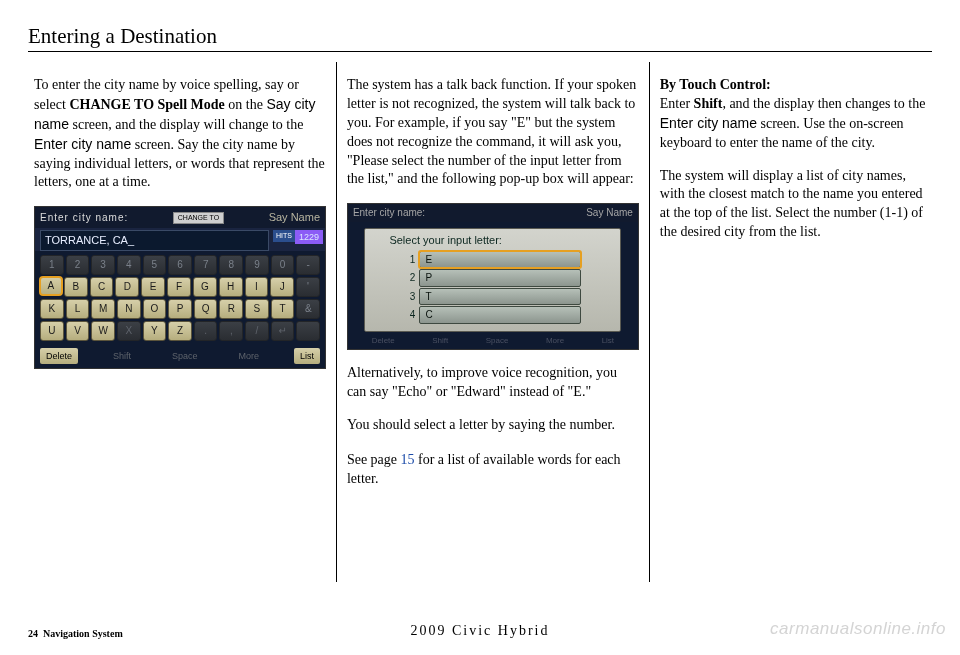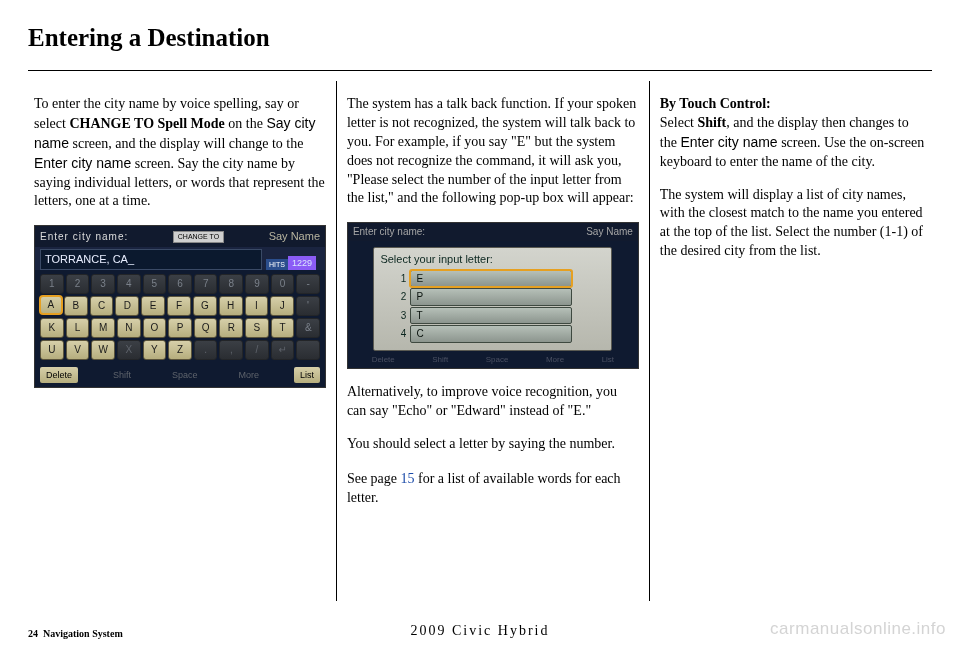--- a/index.html
+++ b/index.html
@@ -5,66 +5,66 @@
   body{
     margin:0;
     width:960px;
     height:655px;
     background:#fff;
     font-family:"Times New Roman",serif;
     color:#000;
     position:relative;
   }
   .page{padding:24px 28px 0 28px;box-sizing:border-box;height:100%;position:relative;}
-  .title{font-size:25px;font-weight:bold;margin:0 0 18px 0;}
+  .title{font-size:21px;font-weight:normal;margin:0 0 2px 0;}
   .rule{border:none;border-top:1.5px solid #000;margin:0 0 10px 0;}
   .cols{display:flex;gap:0;}
   .col{width:300px;padding:0 6px;font-size:14px;line-height:1.35;}
   .sep{width:1px;background:#000;margin:0 4px;height:520px;}
   .sans{font-family:Arial,Helvetica,sans-serif;}
   b{font-weight:bold;}
   .link{color:#1a4aa8;}
   .screenshot{margin:8px 0 10px 0;}
   
   .kbd{width:290px;border:1px solid #333;background:#0f1a30;font-family:Arial,Helvetica,sans-serif;}
   .kbd-top{display:flex;align-items:center;justify-content:space-between;background:#111a2e;color:#fff;padding:3px 5px;font-size:10px;}
   .kbd-top-lbl{color:#ddd;letter-spacing:1px;}
   .kbd-chg{background:#cfcfcf;color:#000;font-size:7px;padding:1px 4px;border:1px solid #888;line-height:1.1;}
   .kbd-sayname{color:#b8b5a0;font-size:11px;}
-  .kbd-input{display:flex;align-items:flex-end;background:#1a2440;padding:2px 9px 0 5px;}
+  .kbd-input{display:flex;align-items:flex-start;background:#1a2440;padding:2px 2px 0 5px;}
   .kbd-tx{flex:1;background:#0b192e;color:#e8eeff;font-size:11px;padding:2px 4px;border:1px solid #3a4a66;}
   .kbd-hits{background:#2b4e8d;color:#fff;font-size:7px;padding:1px 3px;margin-left:4px;}
   .kbd-num{background:#8b5cf6;color:#dbe6ff;font-size:9px;padding:1px 4px;margin-left:0;}
   .kbd-rows{padding:4px 5px 3px 5px;}
   .krow{display:flex;gap:2px;margin-bottom:2px;}
   .key{width:22px;height:18px;display:flex;align-items:center;justify-content:center;font-size:10px;border-radius:3px;}
   .key.dim{background:linear-gradient(#3b3f45,#2a2d32);color:#7a808a;border:1px solid #232528;}
   .key.act{background:linear-gradient(#d6cfa9,#b6ae7e);color:#1b1b1b;border:1px solid #5b543b;}
   .key.hl{background:linear-gradient(#d6cfa9,#b6ae7e);color:#1b1b1b;outline:2px solid #e6a021;outline-offset:-1px;}
   .key.dimw{background:linear-gradient(#3b3f45,#2a2d32);color:#5e636b;border:1px solid #232528;}
   .kbd-bot{display:flex;justify-content:space-between;align-items:center;background:#0f1a30;padding:2px 5px 4px 5px;}
   .kbot{font-size:9px;padding:2px 6px;border-radius:2px;}
   .kbot.del{background:linear-gradient(#d6cfa9,#b6ae7e);color:#000;}
   .kbot.dim{color:#5e636b;}
   .kbot.list{background:linear-gradient(#d6cfa9,#b6ae7e);color:#000;}
   
   .pop{width:290px;height:145px;background:#0f1a30;position:relative;font-family:Arial,Helvetica,sans-serif;border:1px solid #333;overflow:hidden;}
   .pop-top{display:flex;align-items:center;justify-content:space-between;background:#111a2e;color:#a5a5a5;padding:2px 5px;font-size:10px;}
-  .pop-bar{position:relative;margin:6px auto 0 auto;width:225px;background:linear-gradient(#d3d4cd,#b6b7ad);border:1px solid #5a5a52;padding:4px 6px 6px 6px;border-radius:2px;}
+  .pop-bar{position:relative;margin:6px auto 0 auto;width:225px;background:linear-gradient(#d3d4cd,#b6b7ad);border:1px solid #5a5a52;padding:4px 6px 6px 24px;border-radius:2px;}
   .pop-lbl{color:#0b261f;font-size:11px;margin-bottom:3px;}
   .pop-row{display:flex;align-items:center;gap:4px;margin:1px 0 1px 18px;}
   .pop-num{color:#0b261f;font-size:10px;width:8px;text-align:right;}
   .pop-val{flex:0 0 150px;background:linear-gradient(#b6c0b8,#8c958e);border:1px solid #3e4940;color:#0a130e;font-size:10px;padding:1px 5px;border-radius:2px;}
   .pop-row.hl .pop-val{outline:2px solid #e6a021;outline-offset:-1px;}
   .pop-bot{position:absolute;bottom:3px;left:0;right:0;display:flex;justify-content:space-around;padding:0 5px;}
   .pbot{font-size:8px;color:#4a5062;}
   .footer{position:absolute;left:28px;bottom:16px;font-size:10px;}
   .pn{font-weight:bold;}
   .modelyear{position:absolute;left:0;right:0;bottom:16px;text-align:center;font-size:14px;letter-spacing:2px;margin-top:25px;}
-  .watermark{position:absolute;right:14px;bottom:16px;font-family:Arial,Helvetica,sans-serif;font-size:17px;color:#d4d4d4;letter-spacing:0.5px;}
+  .watermark{position:absolute;right:14px;bottom:16px;font-family:Arial,Helvetica,sans-serif;font-size:17px;color:#d4d4d4;font-style:italic;letter-spacing:0.5px;}
 </style>
 </head>
 <body>
 
 <div class="page">
   <h1 class="title">Entering a Destination</h1>
   <hr class="rule">
 
   <div class="cols">
 
@@ -191,21 +191,21 @@
       <p style="margin-top:16px">
         <span>See page </span><span class="link">15</span><span> for a list of available words for each letter.</span>
       </p>
     </div>
 
     <div class="sep"></div>
 
     <div class="col">
       <p>
         <b>By Touch Control:</b><br>
-        <span>Select </span><b>Shift</b><span>, and the display then changes to the </span><span class="sans">Enter city name</span><span> screen. Use the on-screen keyboard to enter the name of the city.</span>
+        <span>Enter </span><b>Shift</b><span>, and the display then changes to the </span><span class="sans">Enter city name</span><span> screen. Use the on-screen keyboard to enter the name of the city.</span>
       </p>
       <p>The system will display a list of city names, with the closest match to the name you entered at the top of the list. Select the number (1-1) of the desired city from the list.</p>
     </div>
 
   </div>
 
   <div class="footer">
     <span class="pn">24</span>&nbsp;&nbsp;<b>Navigation System</b>
   </div>
   <div class="modelyear">2009  Civic  Hybrid</div>

